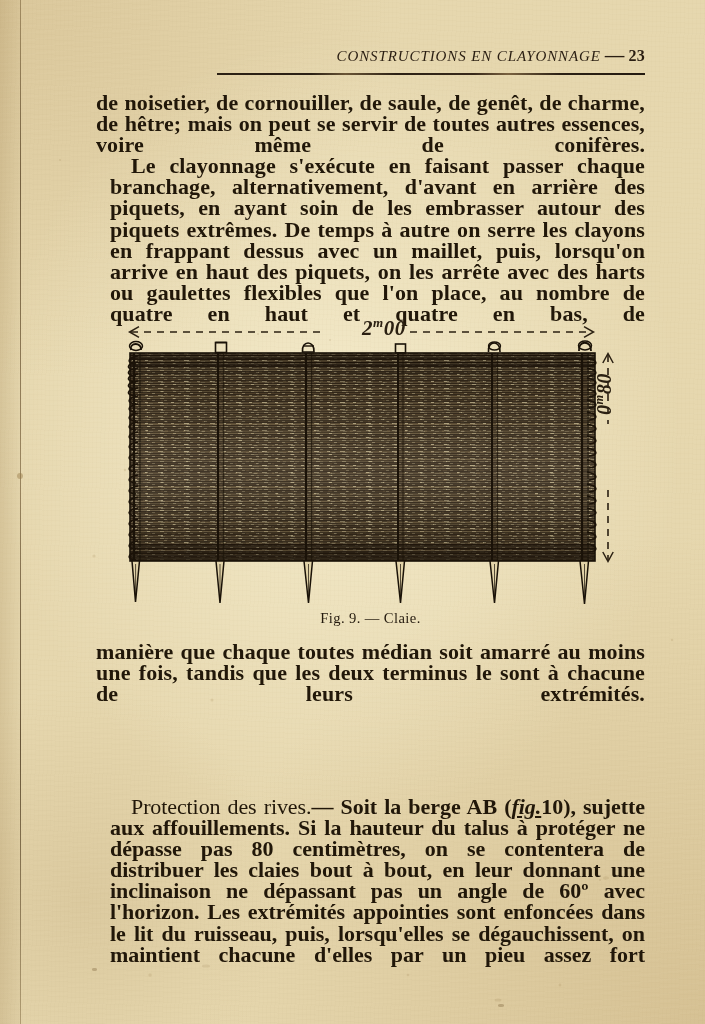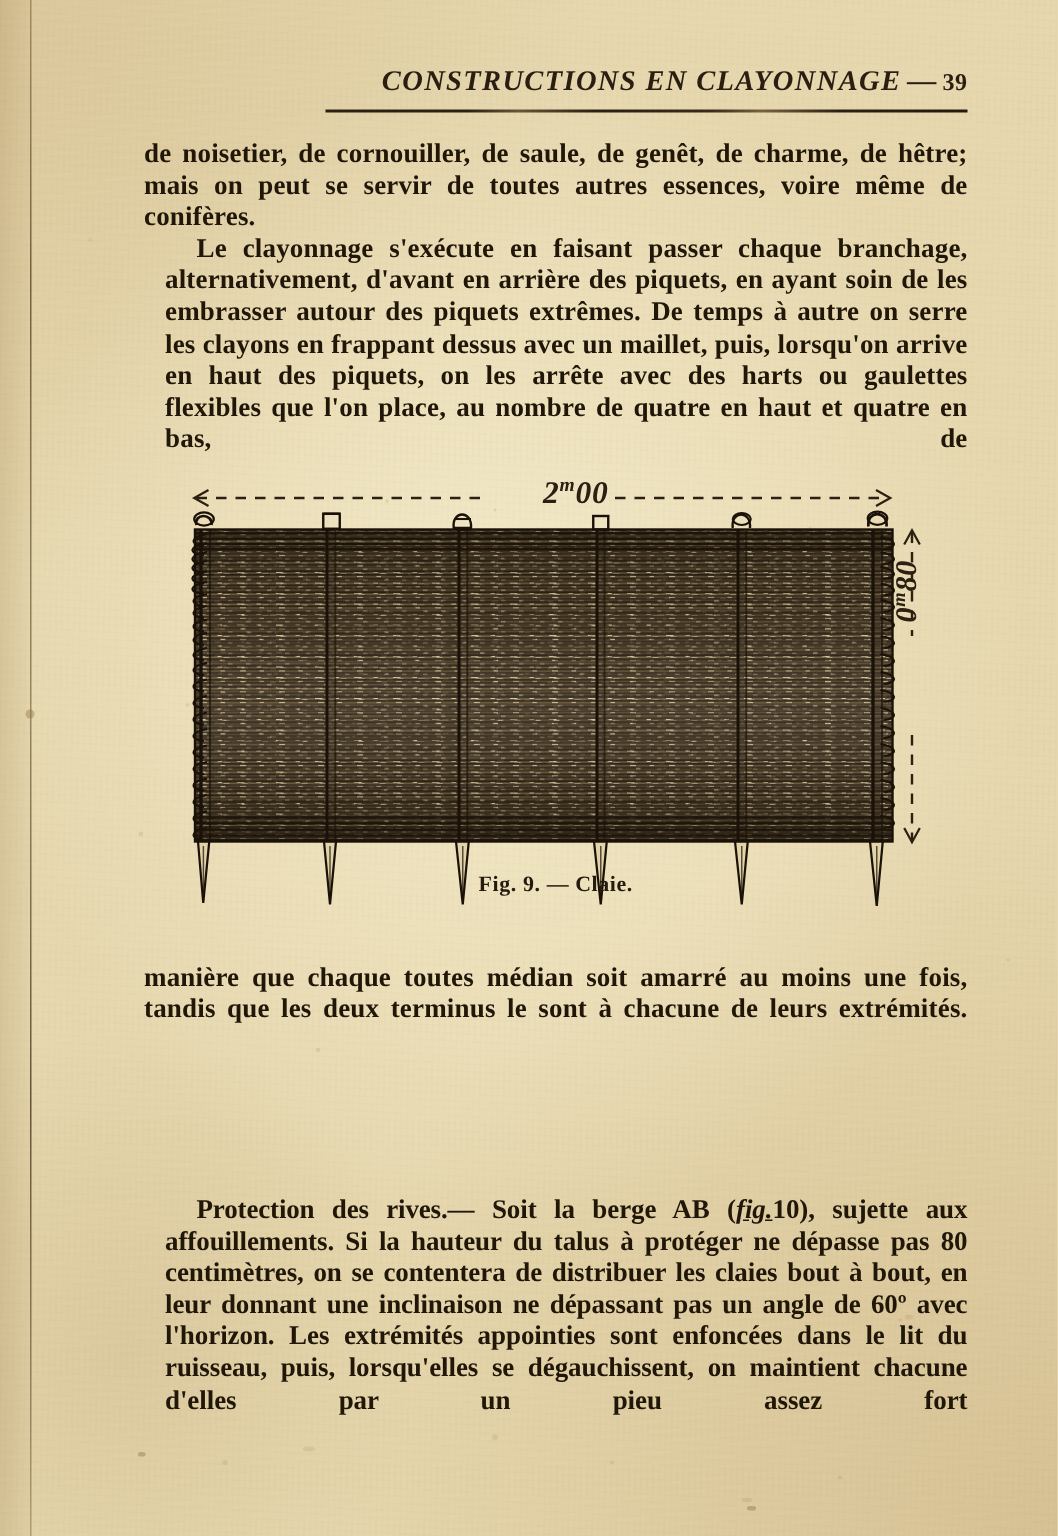--- a/index.html
+++ b/index.html
@@ -84,22 +84,22 @@
   #header {
     position: absolute;
     left: 96px;
     top: 44px;
     width: 549px;
     text-align: right;
     color: #241a10;
   }
   #header-title {
     font-style: italic;
-    font-weight: bold;
-    font-size: 19px;
+    font-weight: normal;
+    font-size: 15px;
     letter-spacing: 0.9px;
     color: #2a1e12;
     font-family: "Liberation Serif", serif;
   }
   #header-sep {
     font-style: italic;
     font-weight: bold;
     font-size: 19.5px;
     color: #2a1e12;
   }
@@ -121,65 +121,65 @@
        #38291a 60%, #7a6240 68%, #2b2014 80%, #241a10 100%);
   }
 
   
   .textblock {
     position: absolute;
     left: 96px;
     width: 549px;
     color: #211709;
     font-family: "Liberation Serif", serif;
-    font-size: 18px;
+    font-size: 22px;
     line-height: 21.1px;
     text-align: justify;
     font-weight: 600;
     letter-spacing: 0.12px;
     -webkit-font-smoothing: none;
   }
   .textblock p {
     margin: 0;
   }
   .textblock p.indent {
     text-indent: 21px;
     margin-left: 14px;
   }
   .textblock p.justify-all {
     text-align: justify;
     text-align-last: justify;
   }
   .lastline-left {
     text-align-last: left;
   }
-  .bold-run { font-weight: 700; letter-spacing: -0.1px; }
+  .bold-run { font-weight: 400; letter-spacing: -0.1px; }
   .ital { font-style: italic; text-decoration: underline; }
 
   #block1 { top: 92px; }
   #block2 { top: 641px; }
   #block3 { top: 796px; letter-spacing: -0.05px; }
 
   
   #figure {
     position: absolute;
     left: 110px;
     top: 312px;
     width: 520px;
     height: 300px;
   }
   #fig-caption {
     position: absolute;
     left: 96px;
-    top: 582px;
+    top: 610px;
     width: 549px;
     text-align: center;
     font-family: "Liberation Serif", serif;
     font-size: 14.6px;
-    font-weight: 700;
+    font-weight: 400;
     color: #241a0e;
     letter-spacing: 0.4px;
   }
   .dim-label {
     position: absolute;
     font-family: "Liberation Serif", serif;
     font-style: italic;
     font-weight: 700;
     color: #2b2012;
     white-space: nowrap;
@@ -246,21 +246,21 @@
     </g>
   </svg>
 
   <div id="gutter-shade"></div>
   <div id="gutter"></div>
   <div id="gutter-dot"></div>
 
   <div id="header">
     <span id="header-title">CONSTRUCTIONS EN CLAYONNAGE</span>
     <span id="header-sep">—</span>
-    <span id="header-page">39</span>
+    <span id="header-page">23</span>
   </div>
   <div id="header-rule"></div>
 
   <div class="textblock" id="block1">
     <p class="justify-all lastline-left">de noisetier, de cornouiller, de saule, de genêt, de charme, de hêtre; mais on peut se servir de toutes autres essences, voire même de conifères.</p>
     <p class="indent justify-all">Le clayonnage s'exécute en faisant passer chaque branchage, alternativement, d'avant en arrière des piquets, en ayant soin de les embrasser autour des piquets extrêmes. De temps à autre on serre les clayons en frappant dessus avec un maillet, puis, lorsqu'on arrive en haut des piquets, on les arrête avec des harts ou gaulettes flexibles que l'on place, au nombre de quatre en haut et quatre en bas, de</p>
   </div>
 
   <div id="figure">
     <svg width="520" height="300" viewBox="0 0 520 300">

